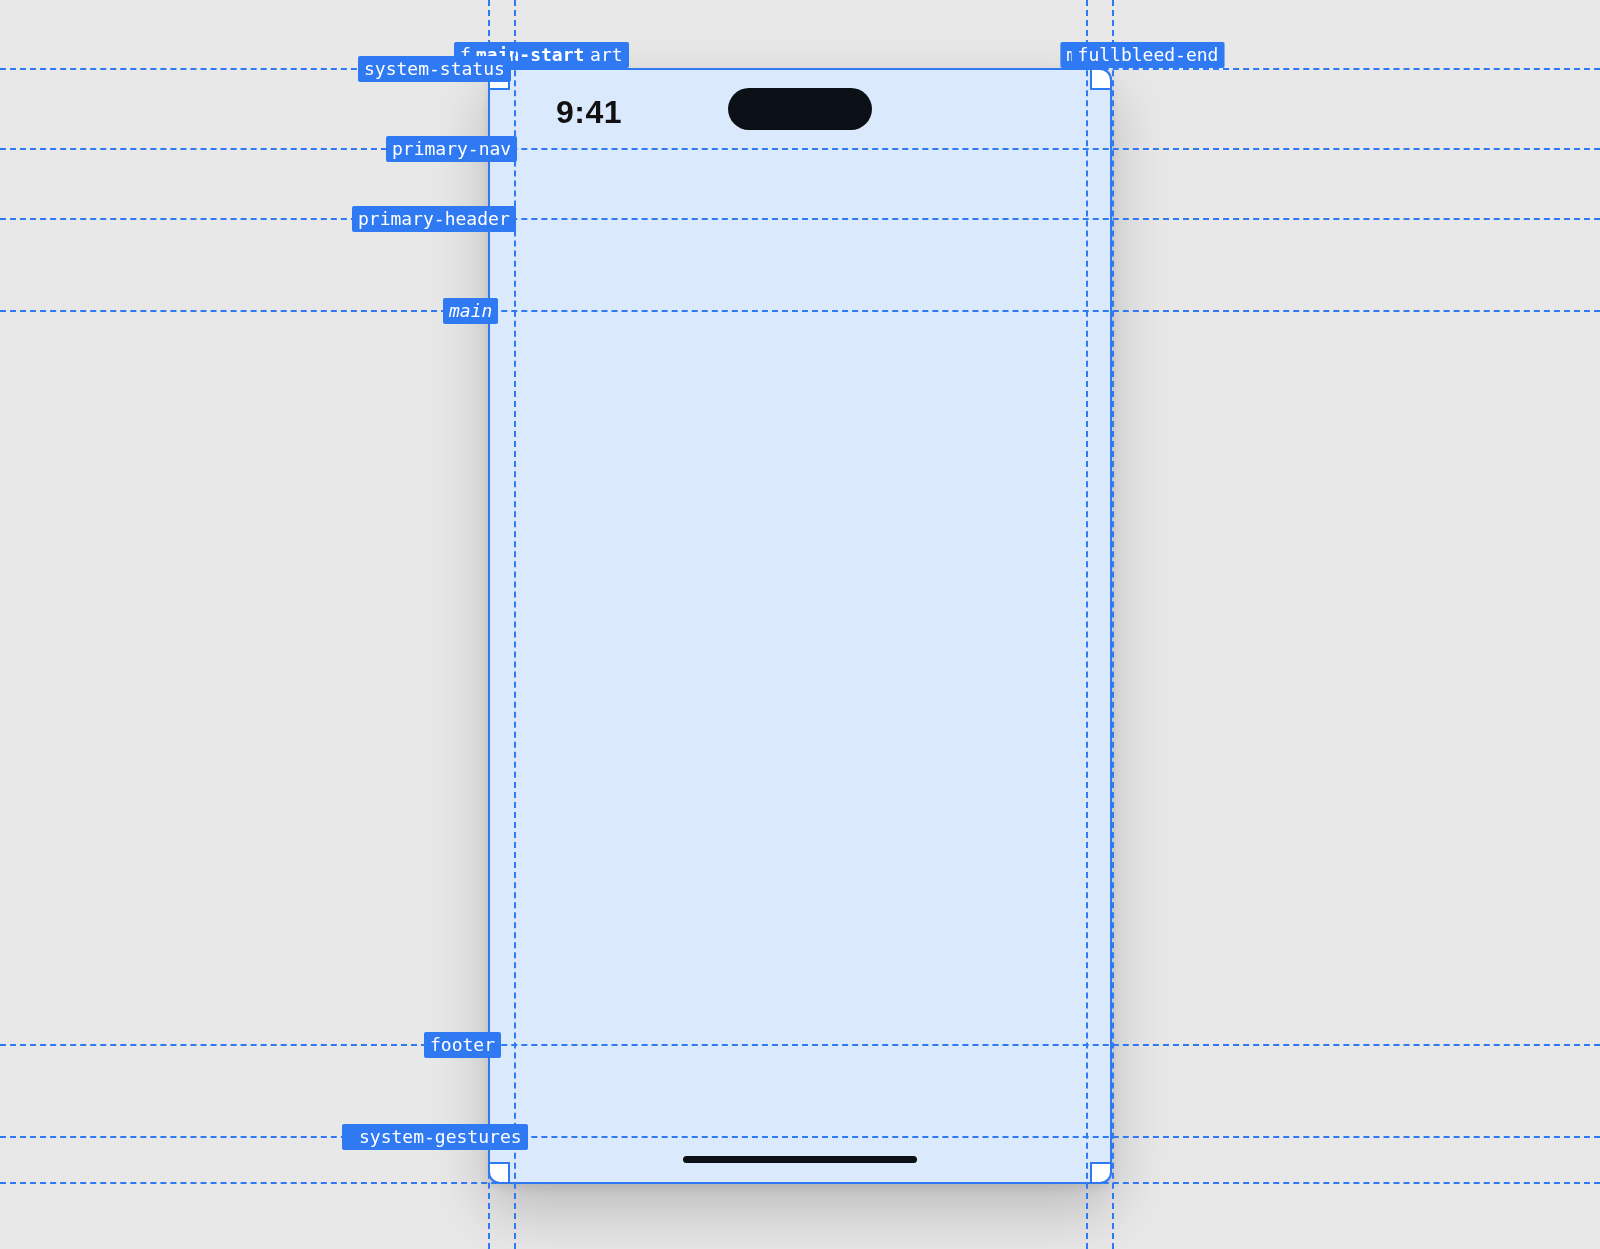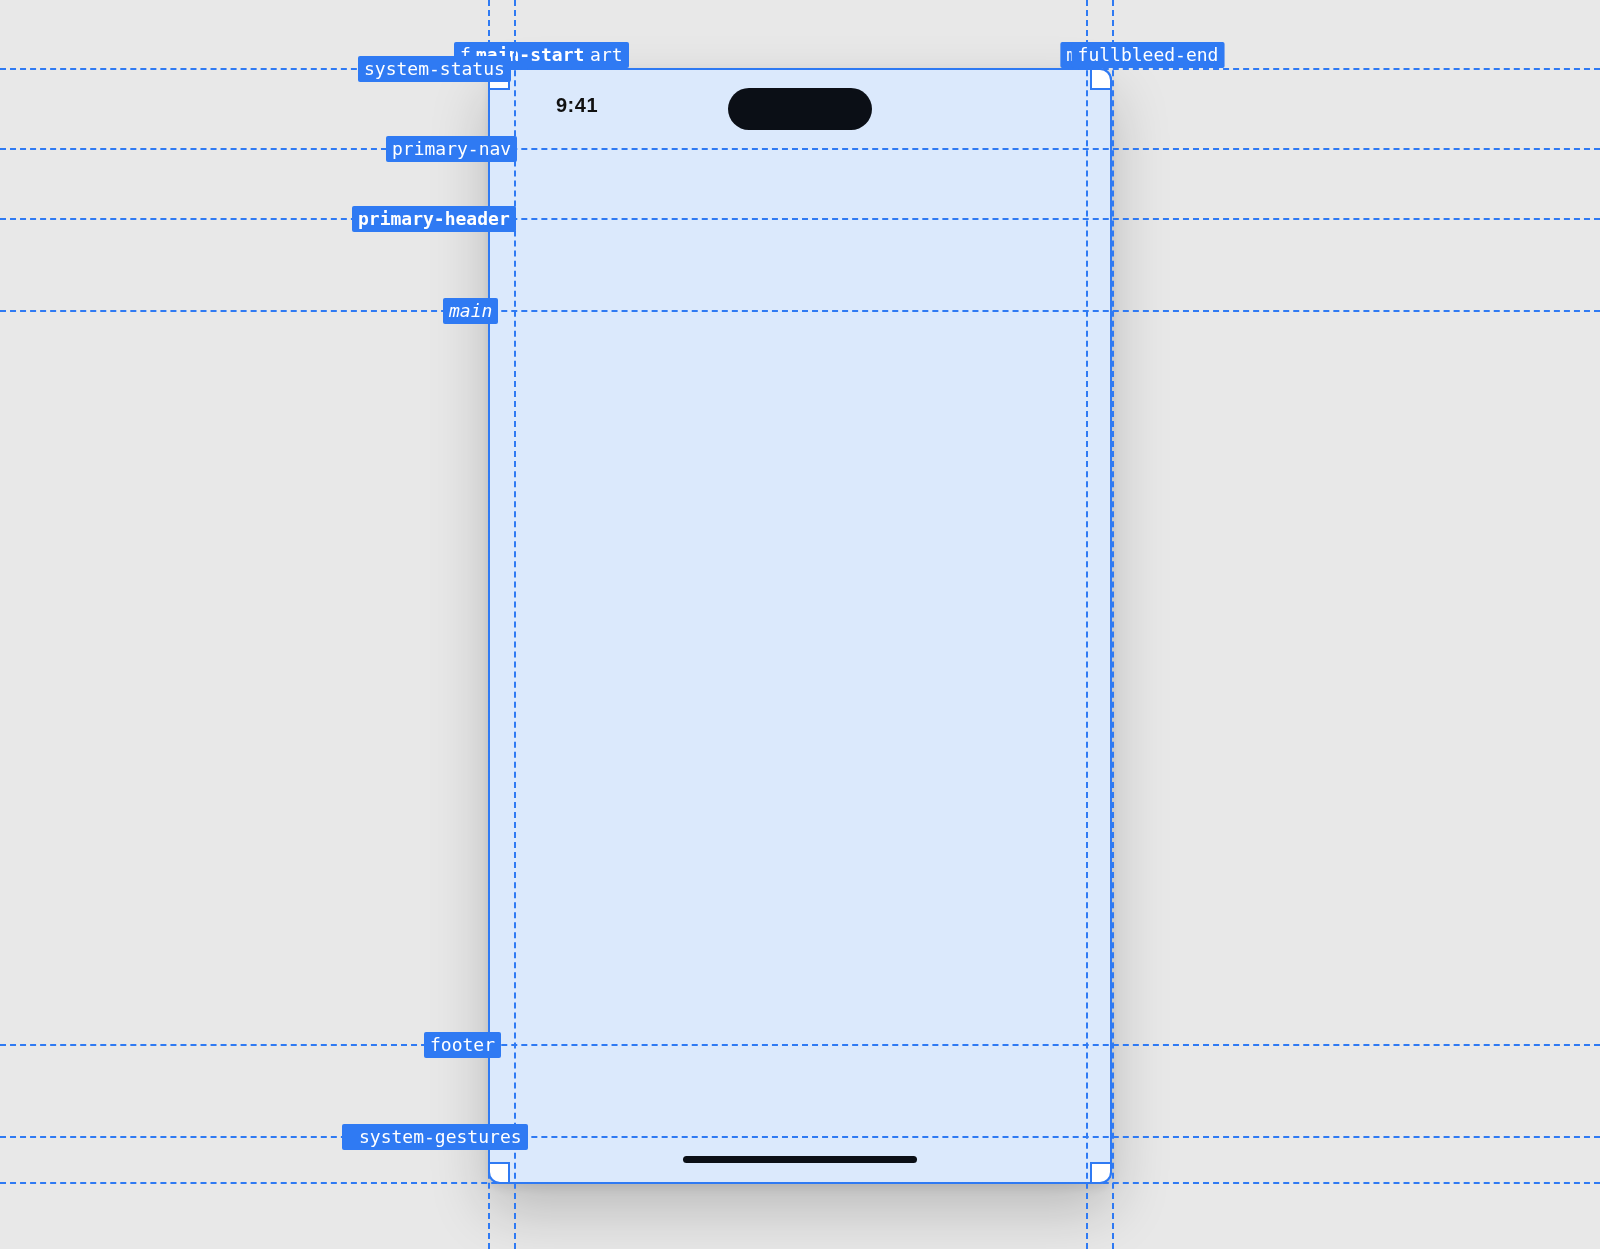--- a/index.html
+++ b/index.html
@@ -73,21 +73,21 @@
     }
     .blue-overlay .corner.tl { left: -2px;  top: -2px;  border-top-left-radius: 12px; }
     .blue-overlay .corner.tr { right: -2px; top: -2px;  border-top-right-radius: 12px; }
     .blue-overlay .corner.bl { left: -2px;  bottom: -2px; border-bottom-left-radius: 12px; }
     .blue-overlay .corner.br { right: -2px; bottom: -2px; border-bottom-right-radius: 12px; }
 
     .status-time {
       position: absolute;
       left: 556px;
       top: 94px;
-      font-size: 20px;
+      font-size: 32px;
       font-weight: 600;
       color: #111;
       letter-spacing: 0.5px;
     }
     .dynamic-island {
       position: absolute;
       left: 728px;
       top: 88px;
       width: 144px;
       height: 42px;
@@ -137,21 +137,21 @@
 
 <div class="guide h" style="top:68px;">
   <span class="tag" style="left:358px;">system-status</span>
 </div>
 
 <div class="guide h" style="top:148px;">
   <span class="tag" style="left:386px;">primary-nav</span>
 </div>
 
 <div class="guide h" style="top:218px;">
-  <span class="tag" style="left:352px;font-weight:bold;">primary-header</span>
+  <span class="tag" style="left:352px;">primary-header</span>
 </div>
 
 <div class="guide h" style="top:310px;">
   <span class="tag" style="left:443px;font-style:italic;">main</span>
 </div>
 
 <div class="guide h" style="top:1044px;">
   <span class="tag" style="left:424px;text-align:center;">footer</span>
 </div>
 

